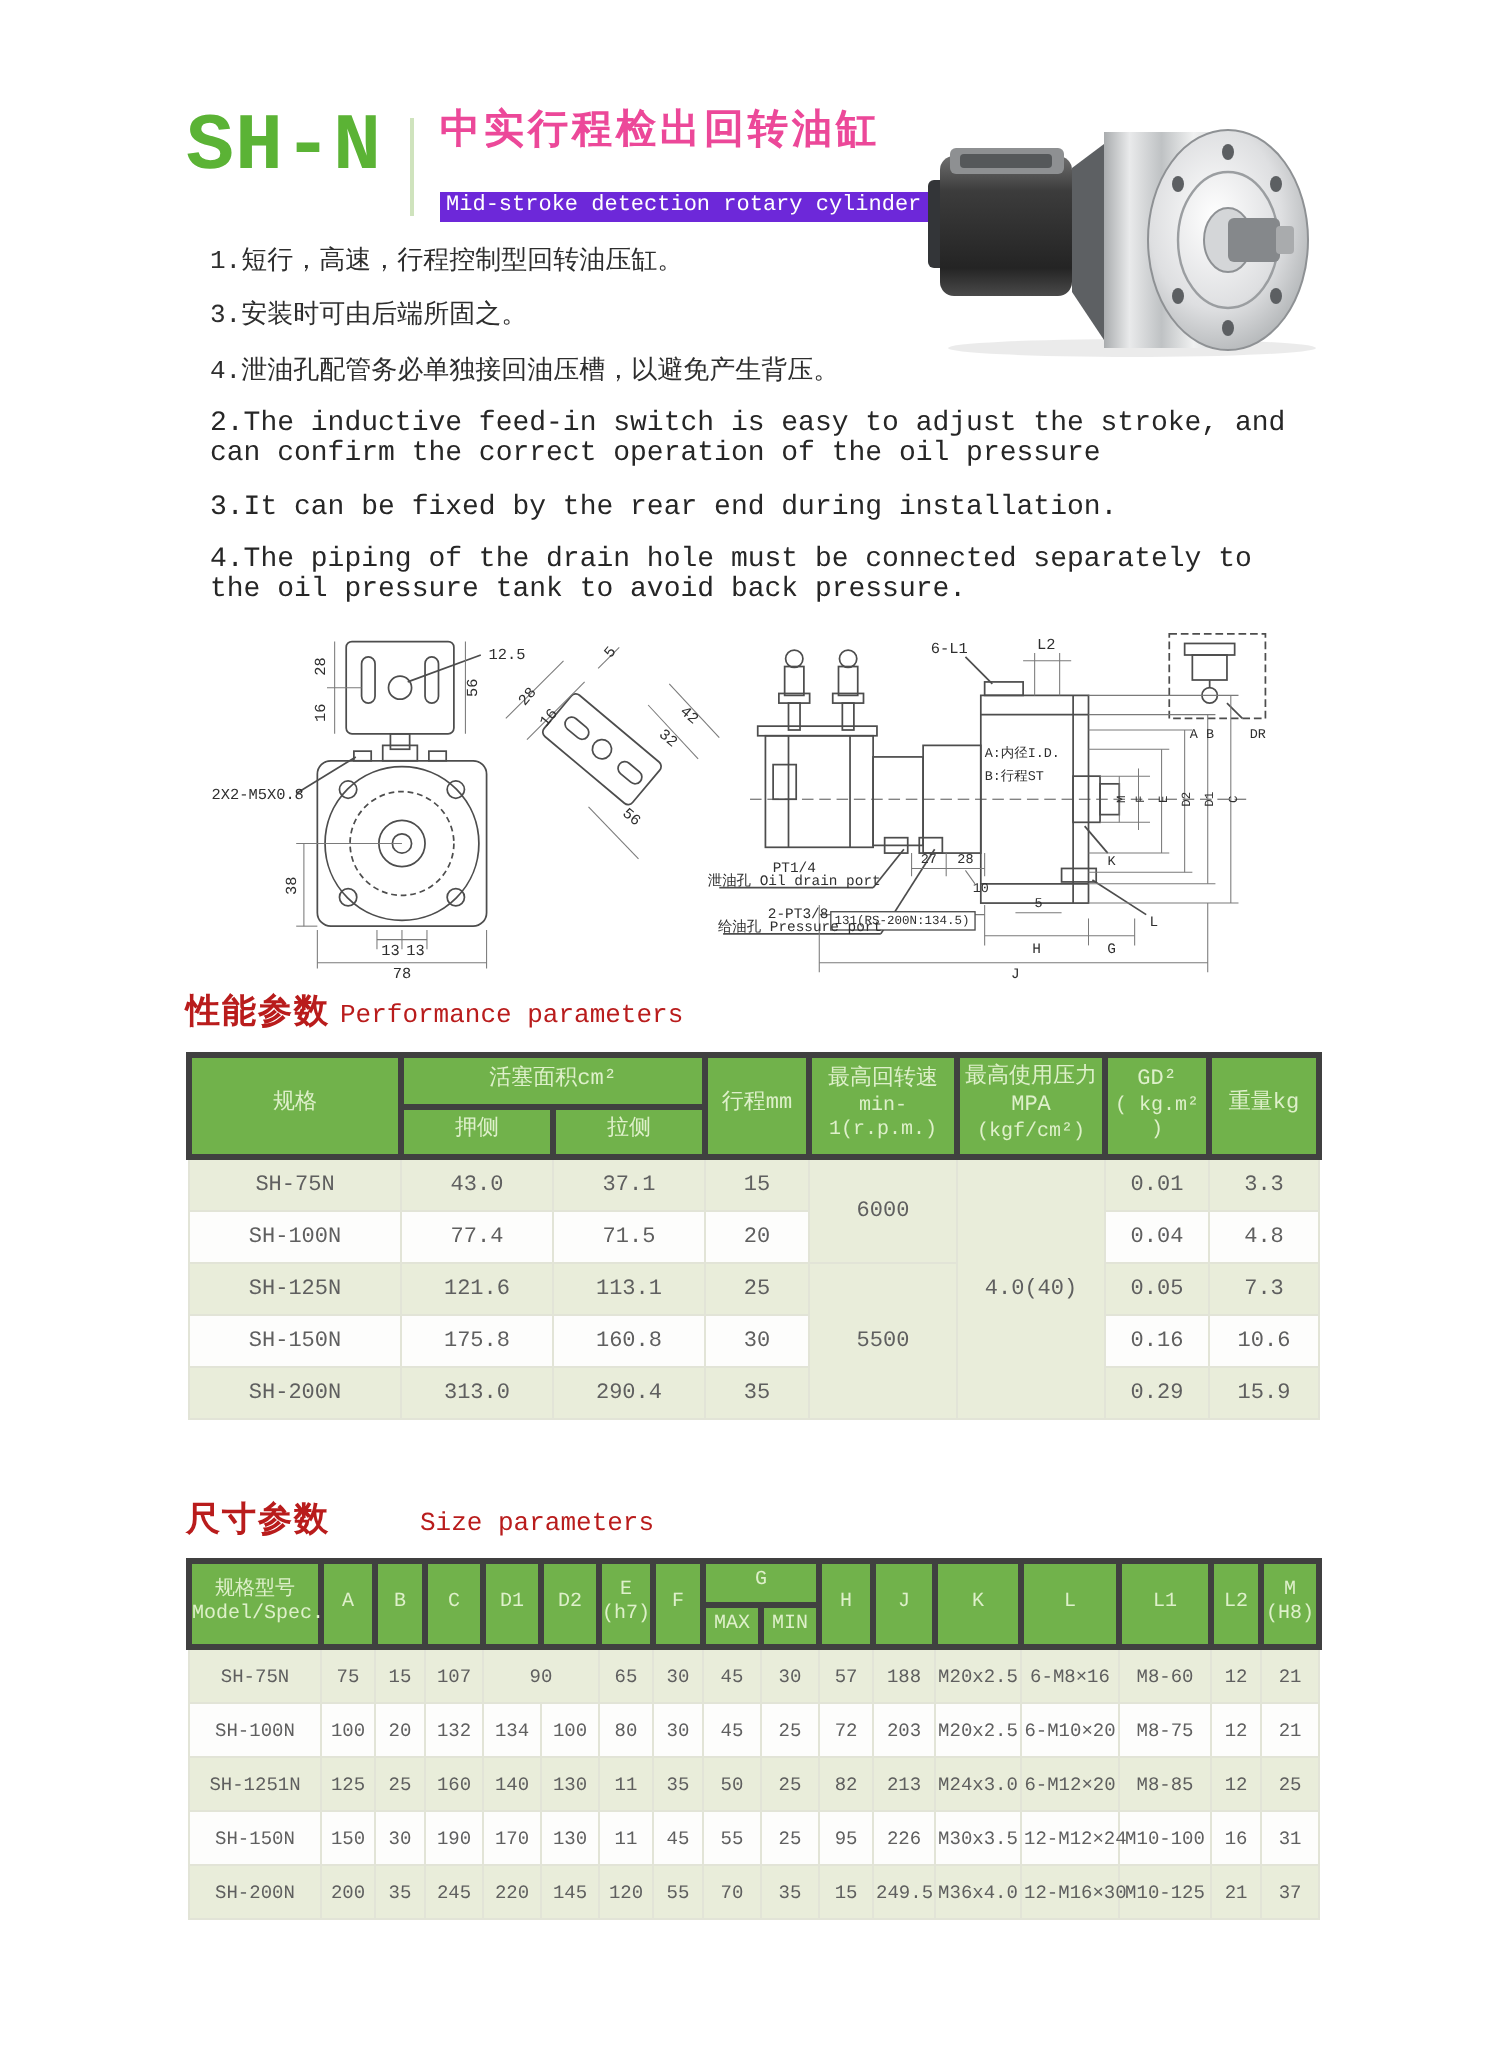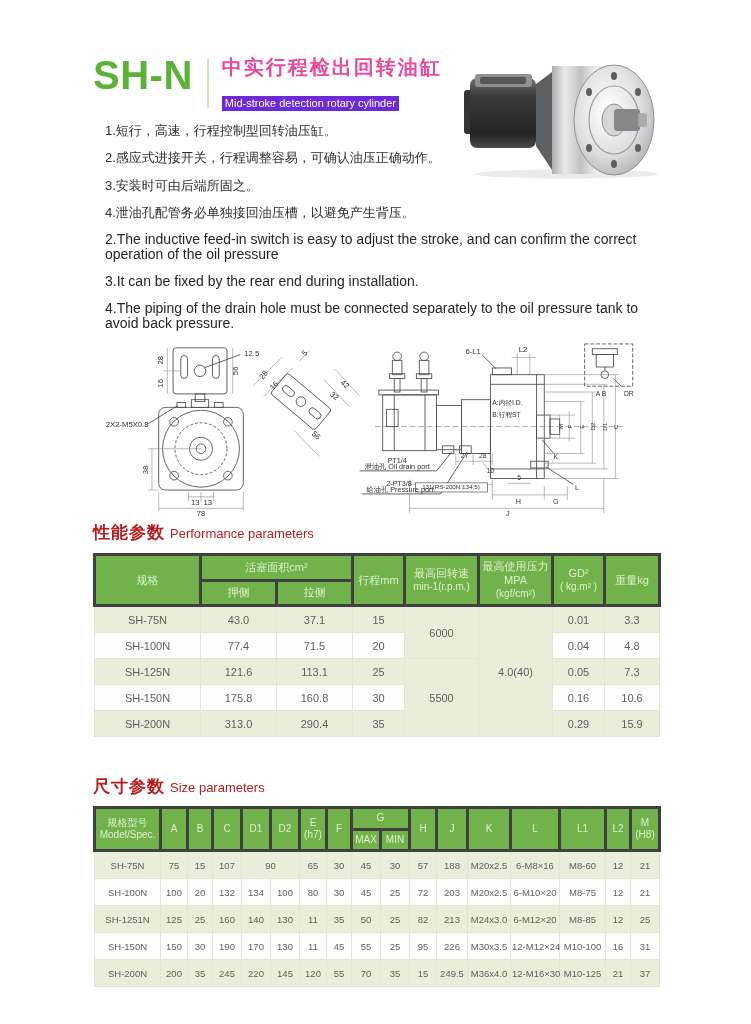--- a/index.html
+++ b/index.html
@@ -1,17 +1,17 @@
 <!DOCTYPE html>
 <html><head>
 <meta charset="utf-8">
 <style>
   html,body{margin:0;padding:0;background:#ffffff;}
   .page{position:relative;width:738px;height:1024px;background:#ffffff;overflow:hidden;
-        font-family:Liberation Sans, sans-serif;color:#2b2b2b;}
+        font-family:Liberation Mono, monospace;color:#2b2b2b;}
   .content{position:absolute;left:93px;top:0;width:565px;}
 
   
   .header{display:flex;align-items:flex-start;margin-top:56px;}
   .brand{color:#5bb335;font-size:40px;font-weight:bold;line-height:0.95;letter-spacing:0.5px;}
   .vdiv{width:2px;background:#cfe3bd;align-self:stretch;margin:3px 13px 3px 14px;}
   .title-cn{font-size:20px;font-weight:bold;color:#ec4899;letter-spacing:2px;line-height:1.1;}
   .badge{display:inline-block;background:#6d28d9;color:#ffffff;font-size:11px;padding:1px 3px 2px;margin-top:18px;}
 
   
@@ -24,21 +24,21 @@
 
   
   .drawing{margin-top:6px;}
   .drawing svg{display:block;}
   .dimlabels text{fill:#2f2f2f;}
 
   
   .sec{color:#b91c1c;margin-top:4px;display:flex;align-items:baseline;}
   .sec .cn{font-size:17px;font-weight:bold;letter-spacing:1px;}
   .sec .en{font-size:13px;margin-left:5px;}
-  .sec2{margin-top:38px;}
+  .sec2{margin-top:38px;gap:40px;}
 
   
   table.data-table{border-collapse:collapse;width:565px;margin-top:9px;table-layout:fixed;}
   .data-table th{background:#71b24b;color:#def0ca;font-weight:normal;font-size:11px;
                  border:3px solid #404040;padding:4px 1px;line-height:1.25;}
   .data-table th .sub{display:block;font-size:10px;}
   .data-table td{font-size:11px;color:#5f5f5f;text-align:center;border:1px solid #e2e4d7;
                  padding:0 1px;height:25px;background:#fdfdfc;white-space:nowrap;}
   .data-table tr.r-odd td{background:#e9edda;}
   .data-table td.merged{background:#e9edda;}
@@ -101,21 +101,20 @@
       <div class="brand">SH-N</div>
       <div class="vdiv"></div>
       <div>
         <div class="title-cn">中实行程检出回转油缸</div>
         <div class="badge">Mid-stroke detection rotary cylinder</div>
       </div>
     </div>
 
     <div class="features-cn">
         <div>1.短行，高速，行程控制型回转油压缸。</div>
-        <div>2.感应式进接开关，行程调整容易，可确认油压正确动作。</div>
         <div>3.安装时可由后端所固之。</div>
         <div>4.泄油孔配管务必单独接回油压槽，以避免产生背压。</div>
       </div>
 
     <div class="features-en">
         <div>2.The inductive feed-in switch is easy to adjust the stroke, and can confirm the correct operation of the oil pressure</div>
         <div>3.It can be fixed by the rear end during installation.</div>
         <div>4.The piping of the drain hole must be connected separately to the oil pressure tank to avoid back pressure.</div>
       </div>
 

